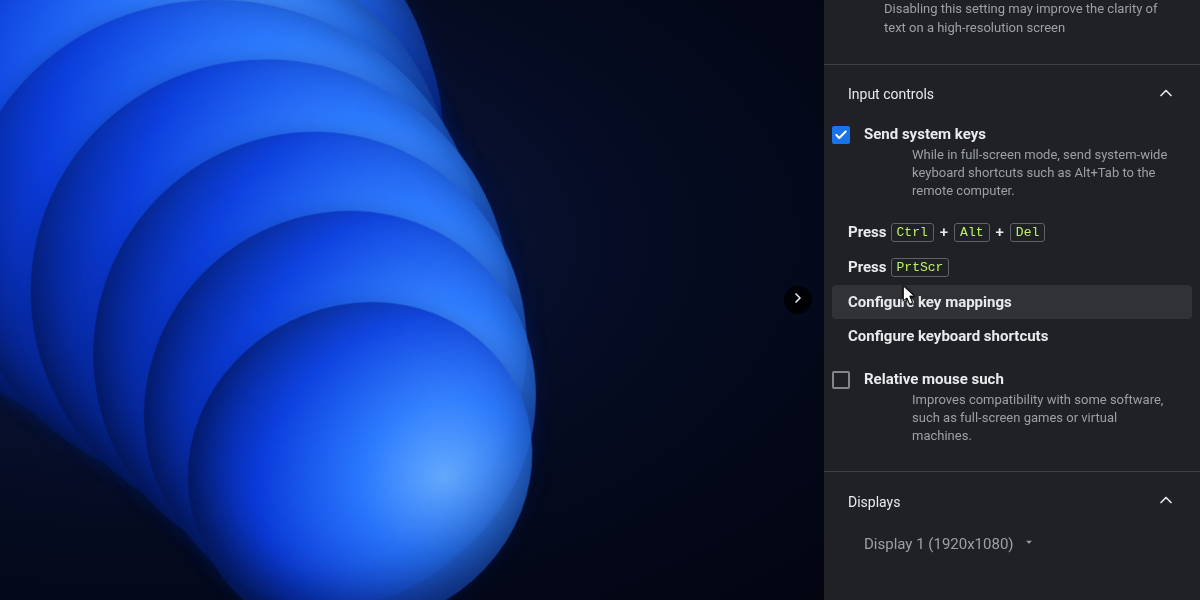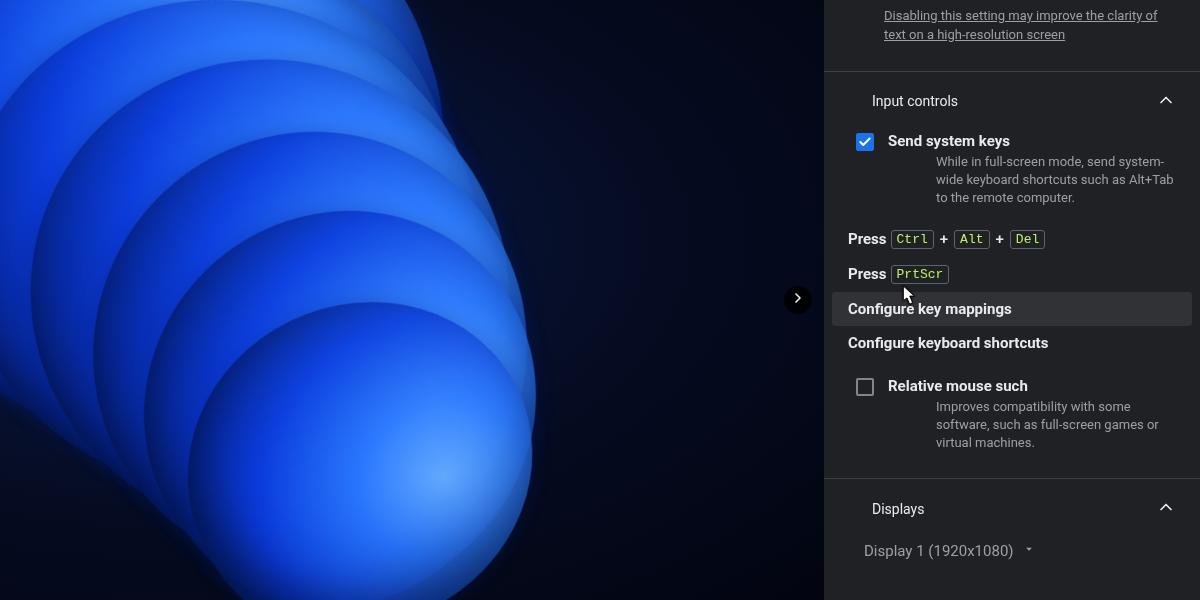--- a/index.html
+++ b/index.html
@@ -16,26 +16,26 @@
   .p6 { width: 380px; height: 400px; left: 150px;  top: 205px;  transform: rotate(50deg);  opacity: 0.85; }
   .p7 { width: 320px; height: 350px; left: 200px;  top: 290px;  transform: rotate(64deg);  opacity: 0.82; }
   .collapse-btn { position: absolute; right: 12px; top: 50%; transform: translateY(-50%); width: 28px; height: 28px; border-radius: 50%; background: rgba(0,0,0,0.8); display: flex; align-items: center; justify-content: center; cursor: pointer; }
   .collapse-btn svg { width: 16px; height: 16px; }
   .sidebar { width: 376px; height: 100%; background: #202124; color: #e8eaed; font-size: 14px; position: relative; overflow-y: auto; }
   .sidebar::-webkit-scrollbar { width: 12px; }
   .sidebar::-webkit-scrollbar-track { background: #202124; }
   .sidebar::-webkit-scrollbar-thumb { background: #5f6368; border-radius: 6px; border: 3px solid #202124; }
   .section { border-bottom: 1px solid #3c4043; padding: 0 0 12px 0; }
   .section:last-child { border-bottom: none; }
-  .prior-desc { padding: 7px 24px 14px 60px; color: #9aa0a6; font-size: 13px; line-height: 1.45; text-decoration: underline; }
+  .prior-desc { padding: 0 24px 14px 60px; color: #9aa0a6; font-size: 13px; line-height: 1.45; }
   .section-header { display: flex; align-items: center; justify-content: space-between; padding: 18px 24px 12px 24px; cursor: pointer; }
-  .section-title { color: #e8eaed; font-size: 14px; font-weight: 400; margin-left: 24px; }
+  .section-title { color: #e8eaed; font-size: 14px; font-weight: 400; }
   .section-caret svg { width: 20px; height: 20px; }
   .row { display: flex; gap: 14px; padding: 6px 24px 14px 24px; align-items: flex-start; }
-  .row.indent { padding-left: 32px; }
+  .row.indent { padding-left: 8px; }
   .checkbox { flex: none; width: 18px; height: 18px; border: 2px solid #80868b; border-radius: 2px; display: flex; align-items: center; justify-content: center; margin-top: 2px; cursor: pointer; }
   .checkbox.checked { background: #1a73e8; border-color: #1a73e8; }
   .checkbox.checked svg { width: 14px; height: 14px; }
   .row-body { flex: 1; }
   .row-title { color: #e8eaed; font-weight: 700; font-size: 15px; line-height: 1.35; }
   .row-desc { color: #9aa0a6; font-size: 13px; line-height: 1.4; margin-top: 2px; margin-left: 48px; }
   .action-row { padding: 8px 24px; color: #e8eaed; font-weight: 700; font-size: 15px; cursor: pointer; display: flex; align-items: center; gap: 4px; flex-wrap: wrap; }
   .action-row.hover { background: #303236; border-radius: 4px; margin: 0 8px; padding: 8px 16px; }
   kbd { font-family: Liberation Mono, monospace; font-weight: 500; font-size: 13px; background: transparent; border: 1px solid #5f6368; border-radius: 3px; padding: 1px 5px; color: #bef264; }
   .plus { font-weight: 500; padding: 0 2px; }

